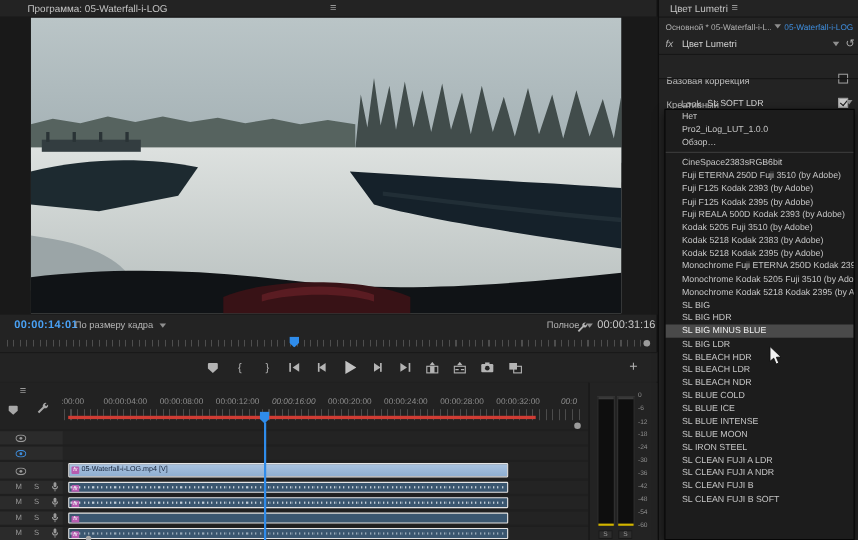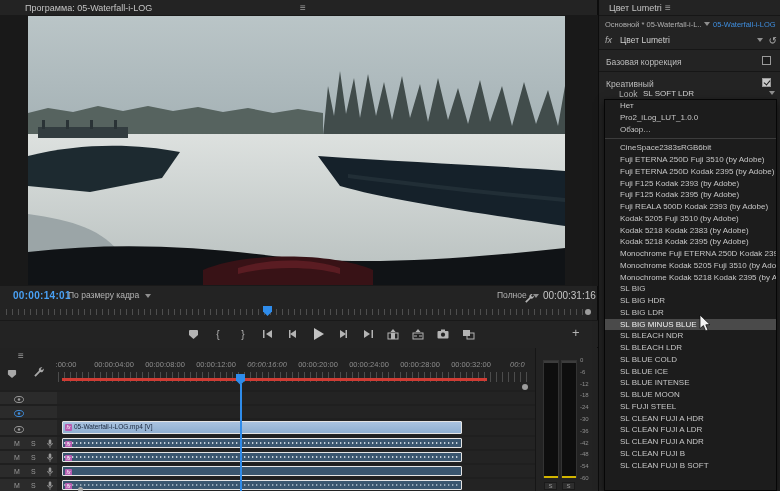--- a/index.html
+++ b/index.html
@@ -98,21 +98,21 @@
   .lum-div { position:absolute; left:0; width:182px; height:1px; background:#161616; }
   .lum-row1 { position:absolute; left:6px; top:18px; width:172px; height:12px; display:flex; align-items:center; }
   .master-label { font-size:7.5px; color:#b0b0b0; white-space:nowrap; overflow:hidden; max-width:96px; }
   .lum-row1 .chev { margin:0 3px; }
   .sequence-label { font-size:7.5px; color:#3f8ede; white-space:nowrap; overflow:hidden; flex:1; }
   .lum-row2 { position:absolute; left:6px; top:33px; width:172px; height:14px; display:flex; align-items:center; }
   .fx-glyph { font-style:italic; font-size:9px; color:#b0b0b0; margin-right:8px; }
   .effect-select { flex:1; font-size:8.5px; color:#cfcfcf; display:flex; align-items:center; }
   .effect-select .chev { margin-left:auto; }
   .reset-icon { font-size:10px; color:#b0b0b0; margin-left:6px; }
-  .lum-section { position:absolute; left:0; width:182px; height:18px; }
+  .lum-section { position:absolute; left:0; width:182px; height:18px;margin-top:11px; }
   .lum-section .sec-label { position:absolute; left:7px; top:5px; font-size:8.5px; color:#bcbcbc; }
   .checkbox { position:absolute; right:10px; top:4px; width:9px; height:9px; border:1px solid #9a9a9a; background:#1c1c1c; }
   .checkbox.checked { background:#c8c8c8; }
   .checkbox.checked::after { content:""; position:absolute; left:2px; top:0px; width:3px; height:5px;
      border:solid #1c1c1c; border-width:0 1.5px 1.5px 0; transform:rotate(40deg); }
   .look-row { position:absolute; left:0; top:86px; width:182px; height:14px; }
   .look-label { position:absolute; left:20px; top:3px; font-size:8.5px; color:#b4b4b4; }
   .look-select { position:absolute; left:44px; top:1px; width:132px; height:12px; display:flex; align-items:center; font-size:8px; color:#d2d2d2; }
   .look-select .chev { margin-left:auto; }
 
@@ -487,21 +487,20 @@
 
           <div class="dd-item"><span>Обзор…</span></div>
         </div>
       <div class="dd-sep"></div>
       <div>
 
           <div class="dd-item"><span>CineSpace2383sRGB6bit</span></div>
 
           <div class="dd-item"><span>Fuji ETERNA 250D Fuji 3510 (by Adobe)</span></div>
 
-          <div class="dd-item"><span>Fuji ETERNA 250D Kodak 2395 (by Adobe)</span></div>
 
           <div class="dd-item"><span>Fuji F125 Kodak 2393 (by Adobe)</span></div>
 
           <div class="dd-item"><span>Fuji F125 Kodak 2395 (by Adobe)</span></div>
 
           <div class="dd-item"><span>Fuji REALA 500D Kodak 2393 (by Adobe)</span></div>
 
           <div class="dd-item"><span>Kodak 5205 Fuji 3510 (by Adobe)</span></div>
 
           <div class="dd-item"><span>Kodak 5218 Kodak 2383 (by Adobe)</span></div>
@@ -511,41 +510,41 @@
           <div class="dd-item"><span>Monochrome Fuji ETERNA 250D Kodak 2395 (by Adobe)</span></div>
 
           <div class="dd-item"><span>Monochrome Kodak 5205 Fuji 3510 (by Adobe)</span></div>
 
           <div class="dd-item"><span>Monochrome Kodak 5218 Kodak 2395 (by Adobe)</span></div>
 
           <div class="dd-item"><span>SL BIG</span></div>
 
           <div class="dd-item"><span>SL BIG HDR</span></div>
 
+          <div class="dd-item selected"><span>SL BIG MINUS BLUE</span></div>
+
           <div class="dd-item"><span>SL BIG LDR</span></div>
 
-          <div class="dd-item selected"><span>SL BIG MINUS BLUE</span></div>
-
+          <div class="dd-item"><span>SL BLEACH HDR</span></div>
+
+          <div class="dd-item"><span>SL BLEACH LDR</span></div>
 
           <div class="dd-item"><span>SL BLEACH NDR</span></div>
 
-          <div class="dd-item"><span>SL BLEACH LDR</span></div>
-
           <div class="dd-item"><span>SL BLUE COLD</span></div>
 
 
           <div class="dd-item"><span>SL BLUE ICE</span></div>
 
           <div class="dd-item"><span>SL BLUE INTENSE</span></div>
 
           <div class="dd-item"><span>SL BLUE MOON</span></div>
 
-          <div class="dd-item"><span>SL FUJI STEEL</span></div>
-
-          <div class="dd-item"><span>SL CLEAN FUJI A HDR</span></div>
+          <div class="dd-item"><span>SL IRON STEEL</span></div>
+
 
           <div class="dd-item"><span>SL CLEAN FUJI A LDR</span></div>
 
           <div class="dd-item"><span>SL CLEAN FUJI A NDR</span></div>
 
           <div class="dd-item"><span>SL CLEAN FUJI B</span></div>
 
           <div class="dd-item"><span>SL CLEAN FUJI B SOFT</span></div>
         </div>
     </div>

